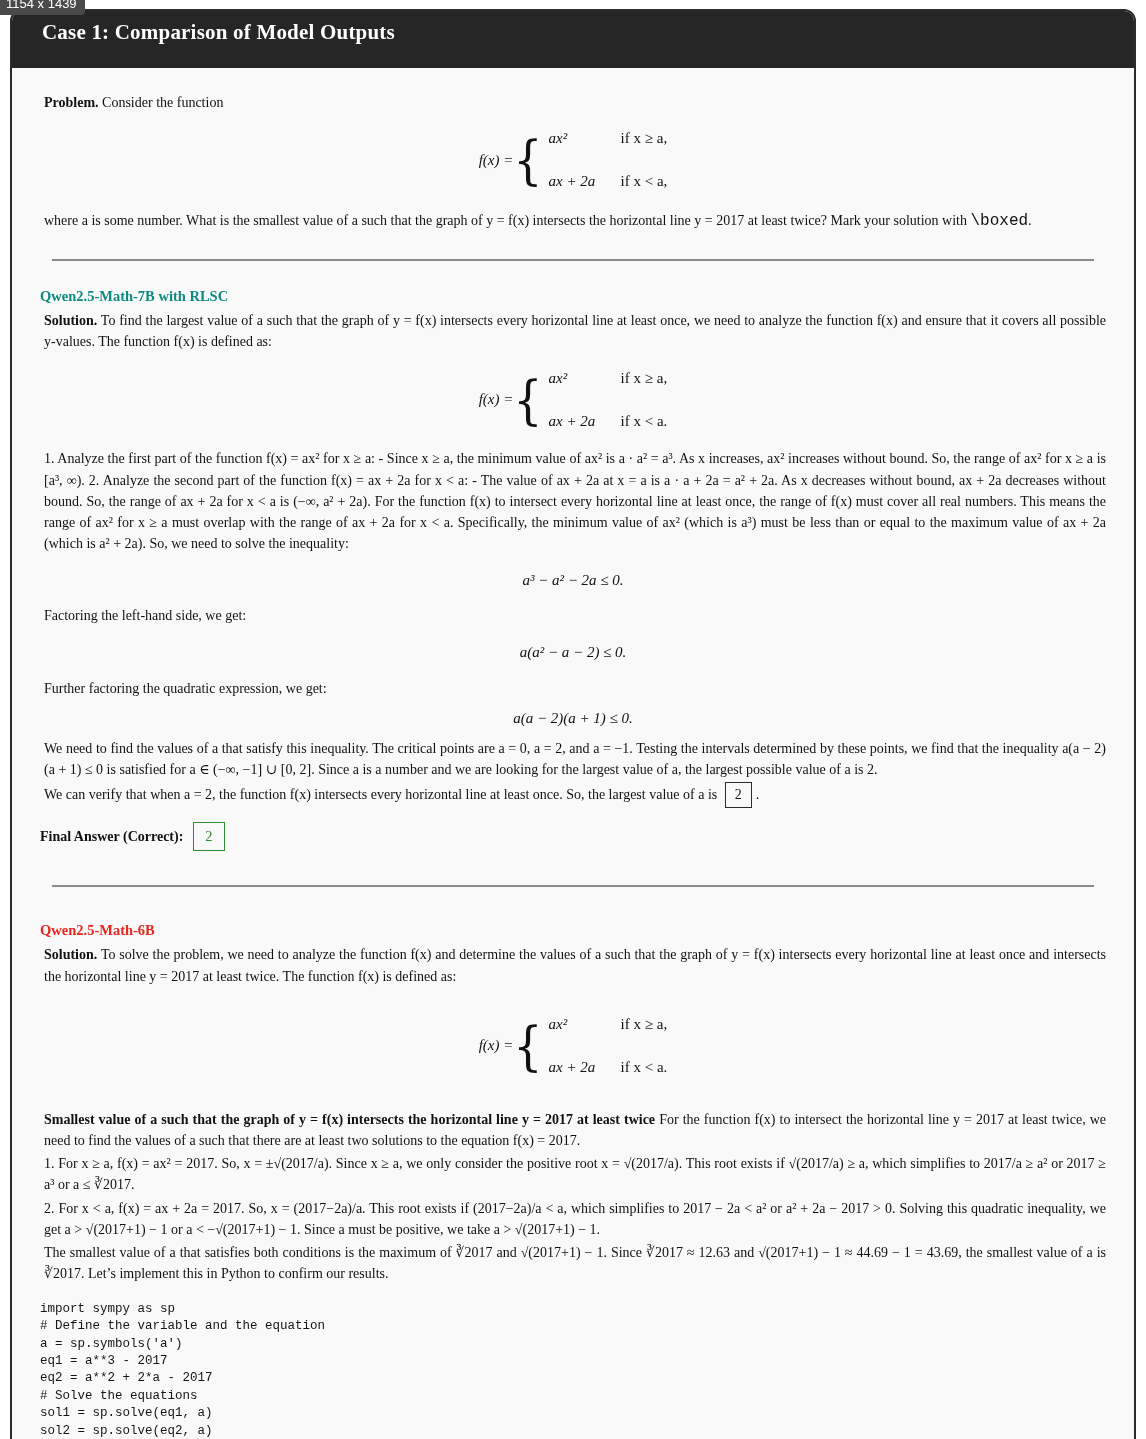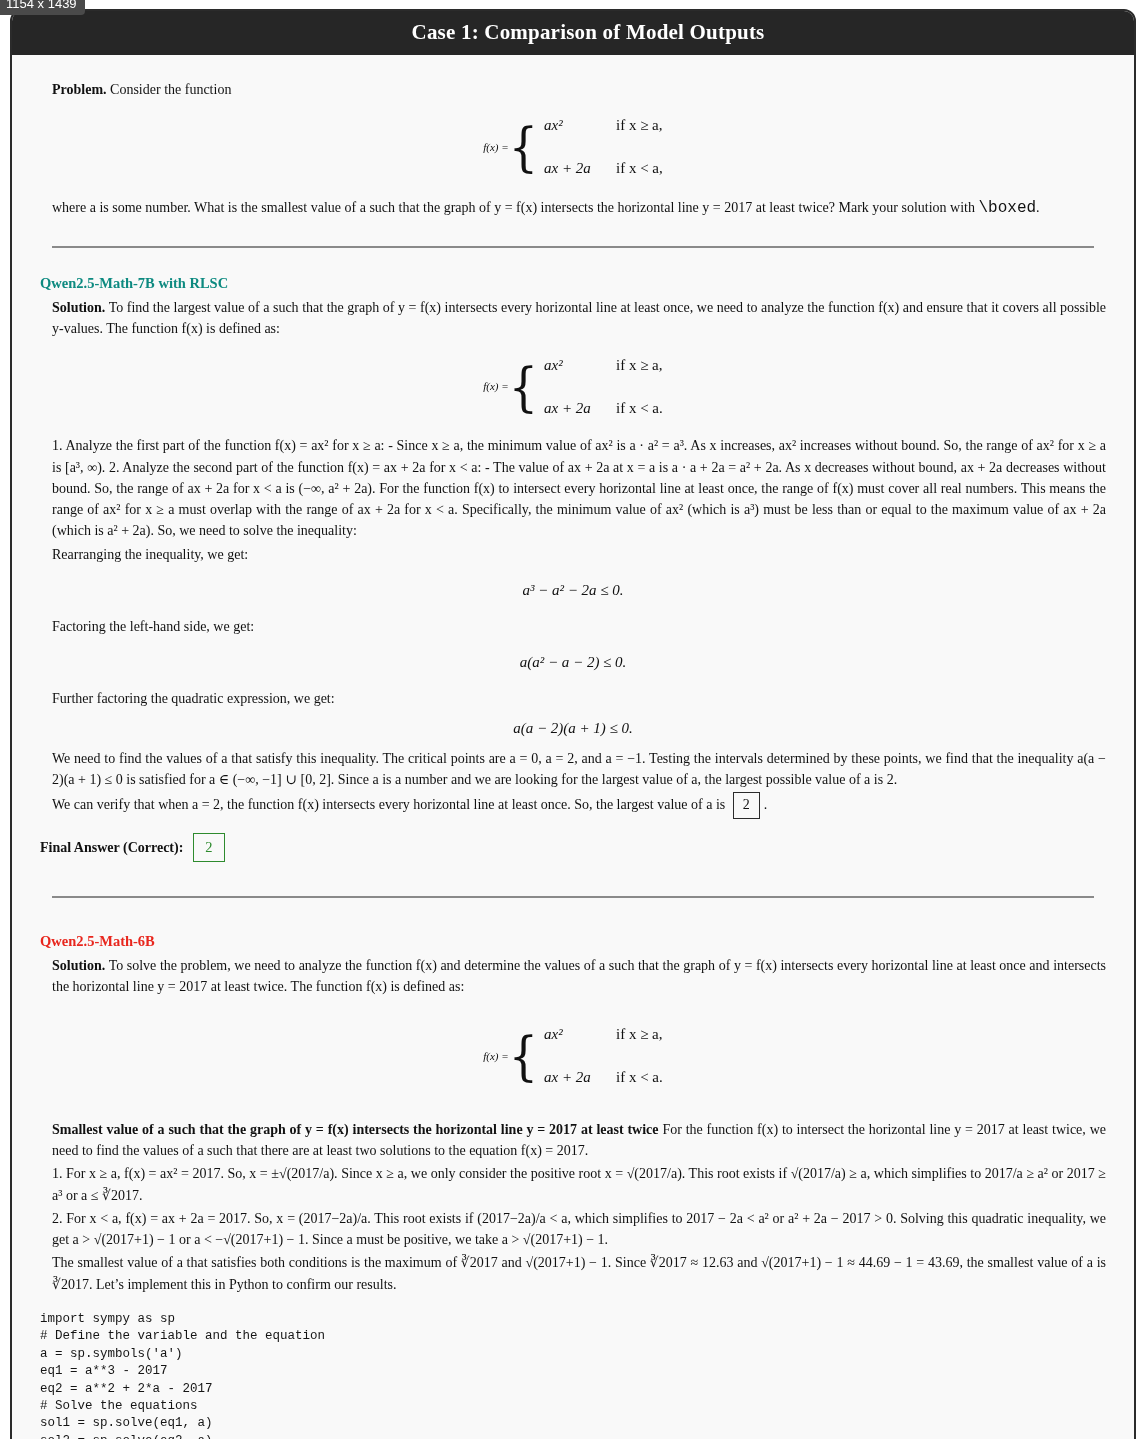--- a/index.html
+++ b/index.html
@@ -20,43 +20,42 @@
   .card {
     margin: 9px 10px 7px 10px;
     border: 2px solid #2b2b2b;
     border-radius: 12px;
     overflow: hidden;
     background: #f9f9f9;
   }
   .titlebar {
     background: #262626;
     color: #fff;
-    padding: 9px 0 10px 30px;
-    text-align: center;
+    padding: 9px 0 23px 30px;
   }
   .titlebar h1 {
     font-size: 21px; font-weight: bold;
     font-family: "Liberation Serif", serif;
     letter-spacing: 0.2px;
   }
   .content {
     padding: 24px 28px 20px 28px;
     min-height: 1350px;
     font-size: 14px;
     line-height: 1.52;
   }
-  p.body-text { margin: 0 0 2px 12px; text-align: justify; }
+  p.body-text { margin: 0 0 2px 4px; text-align: justify; }
   .bold { font-weight: bold; }
 
   
   .eq-display {
     display: flex; justify-content: center; align-items: center;
     margin: 14px 0 16px 0;
   }
-  .eq-lhs { font-style: italic; font-size: 11px; margin-right: 0; }
+  .eq-lhs { font-style: italic; font-size: 15px; margin-right: 0; }
   .brace {
     font-family: "DejaVu Serif", serif;
     font-size: 46px; font-weight: 300; line-height: 1;
     transform: scaleY(1.15); display: inline-block;
     margin-right: 6px; color: #111;
   }
   .eq-rows { display: flex; flex-direction: column; gap: 20px; }
   .eq-row { display: flex; }
   .eq-expr { font-style: italic; font-size: 15px; min-width: 72px; }
   .eq-cond { font-size: 15px; }
@@ -160,21 +159,20 @@
           <span class="eq-row">
             <span class="eq-expr">ax + 2a</span>
             <span class="eq-cond">if x &lt; a.</span>
           </span>
         </span>
       </div>
 
       <p class="body-text">1. Analyze the first part of the function f(x) = ax² for x ≥ a: - Since x ≥ a, the minimum value of ax² is a · a² = a³. As x increases, ax² increases without bound. So, the range of ax² for x ≥ a is [a³, ∞). 2. Analyze the second part of the function f(x) = ax + 2a for x &lt; a: - The value of ax + 2a at x = a is a · a + 2a = a² + 2a. As x decreases without bound, ax + 2a decreases without bound. So, the range of ax + 2a for x &lt; a is (−∞, a² + 2a). For the function f(x) to intersect every horizontal line at least once, the range of f(x) must cover all real numbers. This means the range of ax² for x ≥ a must overlap with the range of ax + 2a for x &lt; a. Specifically, the minimum value of ax² (which is a³) must be less than or equal to the maximum value of ax + 2a (which is a² + 2a). So, we need to solve the inequality:</p>
 
 
-      <p class="body-text">Rearranging the inequality, we get:</p>
       <div class="math-display">a³ − a² − 2a ≤ 0.</div>
 
       <p class="body-text">Factoring the left-hand side, we get:</p>
       <div class="math-display">a(a² − a − 2) ≤ 0.</div>
 
       <p class="body-text">Further factoring the quadratic expression, we get:</p>
       <div class="math-display" style="margin-top:8px; margin-bottom:8px;">a(a − 2)(a + 1) ≤ 0.</div>
 
       <p class="body-text">We need to find the values of a that satisfy this inequality. The critical points are a = 0, a = 2, and a = −1. Testing the intervals determined by these points, we find that the inequality a(a − 2)(a + 1) ≤ 0 is satisfied for a ∈ (−∞, −1] ∪ [0, 2]. Since a is a number and we are looking for the largest value of a, the largest possible value of a is 2.</p>
 

